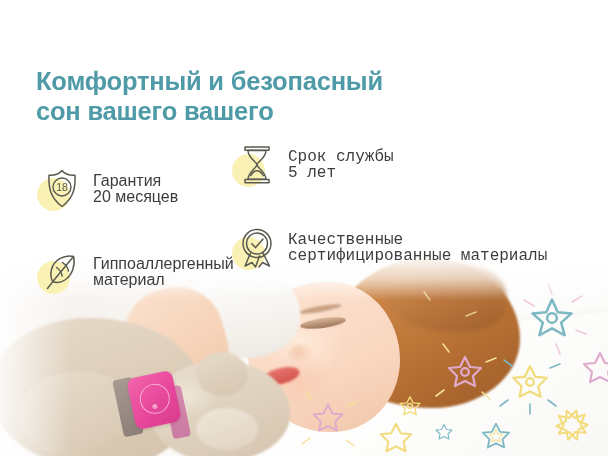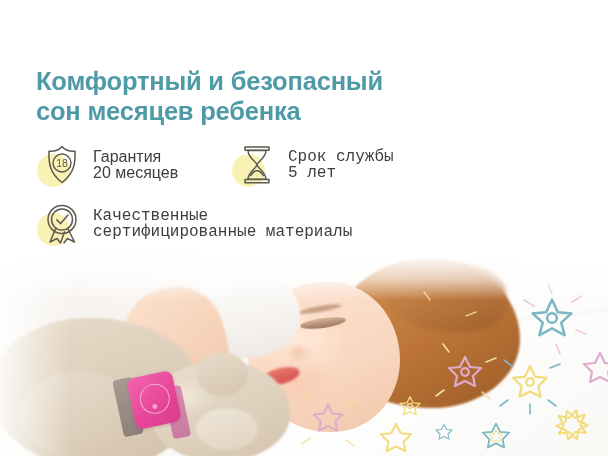--- a/index.html
+++ b/index.html
@@ -337,21 +337,21 @@
     display: flex;
     align-items: flex-start;
   }
   .feature-row + .feature-row { margin-top: 13px; }
 
   .feature {
     display: flex;
     align-items: center;
     gap: 11px;
   }
-  .feature.col1 { width: 195px; flex: 0 0 195px; }
+  .feature.col1 { width: 195px; flex: 0 0 195px; margin-top: 24px; }
   .feature.col2 { flex: 1 1 auto; font-family: Liberation Mono, monospace; }
 
   .icon-wrap {
     position: relative;
     width: 46px;
     height: 46px;
     flex: 0 0 46px;
   }
   .icon-blob {
     position: absolute;
@@ -483,21 +483,21 @@
     </svg>
 
     <div class="edge-fade-left"></div>
     <div class="photo-fade"></div>
   </div>
 
   <div class="content">
 
     <div class="headline">
       <span>Комфортный и безопасный</span>
-      <span class="l2">сон месяцев ребенка</span>
+      <span class="l2">сон вашего вашего</span>
     </div>
 
     <div class="features">
 
       <div class="feature-row">
 
         <div class="feature col1">
           <div class="icon-wrap">
             <div class="icon-blob"></div>
             <svg class="icon-glyph" viewBox="0 0 40 44">
@@ -528,20 +528,38 @@
           <div class="feature-text">
             <span>Срок службы</span>
             <span class="t2">5 лет</span>
           </div>
         </div>
 
       </div>
 
       <div class="feature-row">
 
+        <div class="feature col1">
+          <div class="icon-wrap">
+            <div class="icon-blob"></div>
+            <svg class="icon-glyph" viewBox="0 0 40 44">
+              <g fill="none" stroke="#5a5a50" stroke-width="1.5" stroke-linecap="round" stroke-linejoin="round">
+                <path d="M31.5 6.5 C22 4.5 12 10 9.5 19.5 C8.2 24.4 9 28.6 10.8 31.6 L31.5 6.5 Z"></path>
+                <path d="M31.5 6.5 C33.5 15 30.5 25 23 30 C19 32.6 14.5 33 10.8 31.6"></path>
+                <path d="M10.8 31.6 L5.5 38.5"></path>
+                <path d="M14.5 17.5 C17.5 19.5 19.5 22.5 20.2 26"></path>
+                <path d="M20.5 12.5 C23.5 14.5 25.8 17.5 26.5 21"></path>
+              </g>
+            </svg>
+          </div>
+          <div class="feature-text">
+            <span>Гиппоаллергенный</span>
+            <span class="t2">материал</span>
+          </div>
+        </div>
 
         <div class="feature col2">
           <div class="icon-wrap">
             <div class="icon-blob"></div>
             <svg class="icon-glyph" viewBox="0 0 40 44">
               <g fill="none" stroke="#5a5a50" stroke-width="1.5" stroke-linecap="round" stroke-linejoin="round">
                 <path d="M13.5 27 L8 40 L15 36.5 L18.5 41 L22.5 30"></path>
                 <path d="M26 27 L32.5 40 L25.5 36.5 L22 41"></path>
                 <circle cx="20" cy="17.5" r="14"></circle>
                 <circle cx="20" cy="17.5" r="10.5"></circle>

